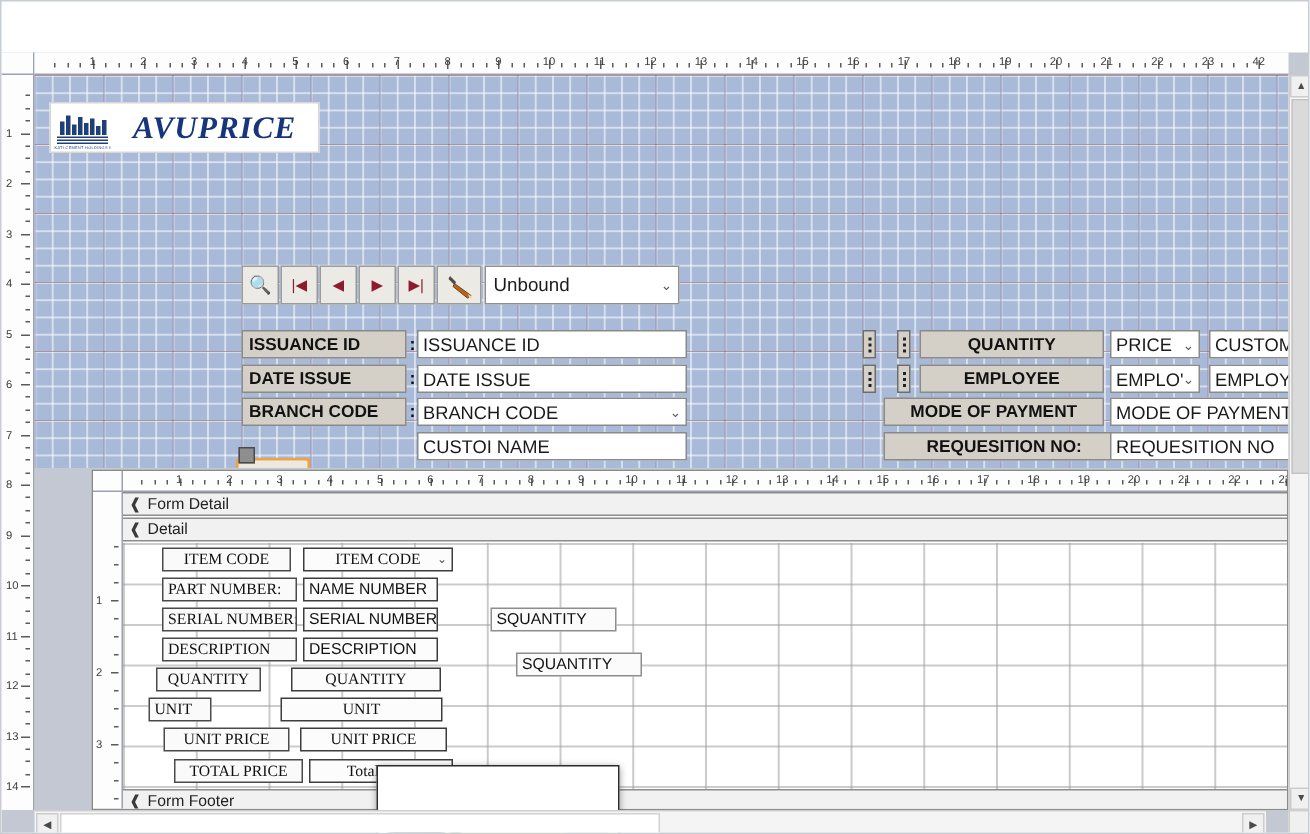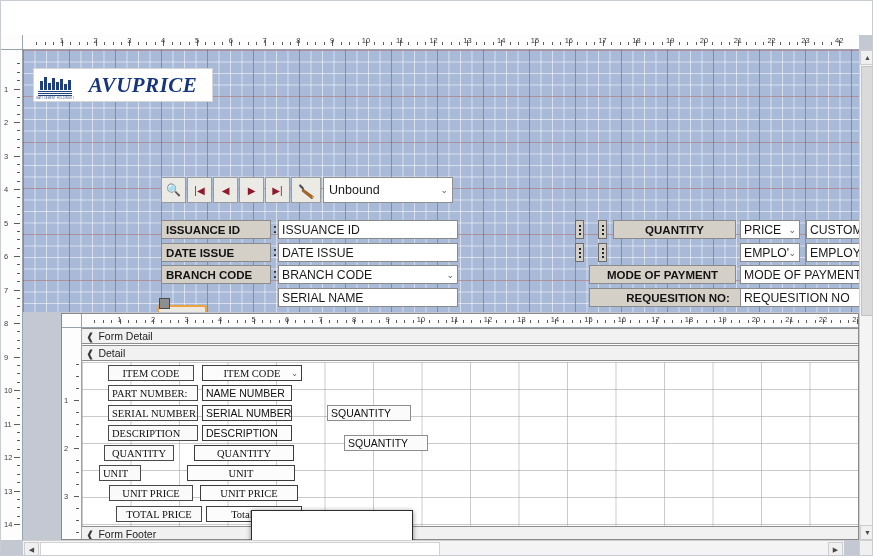--- a/index.html
+++ b/index.html
@@ -624,55 +624,58 @@
         <span>BRANCH CODE</span>
         <span class="caret">⌄</span>
       </div>
       <div class="handle" style="left:575px; top:215px;">
           <i></i>
           <i></i>
           <i></i>
         </div>
 
       <div class="txt" style="left:255px; top:238px; width:180px;">
-          <span>SERIAL NAME</span>
+          <span>CUSTOI NAME</span>
         </div>
       <div class="handle" style="left:575px; top:238px;">
           <i></i>
           <i></i>
           <i></i>
         </div>
 
       <div class="lbl center" style="left:590px; top:170px; width:123px;">
           <span>QUANTITY</span>
         </div>
       <div class="txt" style="left:717px; top:170px; width:60px;">
         <span>PRICE</span>
         <span class="caret">⌄</span>
       </div>
       <div class="txt" style="left:783px; top:170px; width:90px;">
           <span>CUSTOMER N</span>
         </div>
 
+      <div class="lbl center" style="left:590px; top:193px; width:123px;">
+          <span>EMPLOYEE</span>
+        </div>
       <div class="txt" style="left:717px; top:193px; width:60px;">
         <span>EMPLO'</span>
         <span class="caret">⌄</span>
       </div>
       <div class="txt" style="left:783px; top:193px; width:90px;">
           <span>EMPLOYEE N</span>
         </div>
 
       <div class="lbl center" style="left:566px; top:215px; width:147px;">
           <span>MODE OF PAYMENT</span>
         </div>
       <div class="txt" style="left:717px; top:215px; width:156px;">
           <span>MODE OF PAYMENT</span>
         </div>
 
-      <div class="lbl center" style="left:566px; top:238px; width:178px;">
+      <div class="lbl center" style="left:566px; top:238px; width:161px;">
           <span>REQUESITION NO:</span>
         </div>
       <div class="txt" style="left:717px; top:238px; width:156px;">
           <span>REQUESITION NO</span>
         </div>
 
       <div class="handle" style="left:552px; top:170px;">
           <i></i>
           <i></i>
           <i></i>

